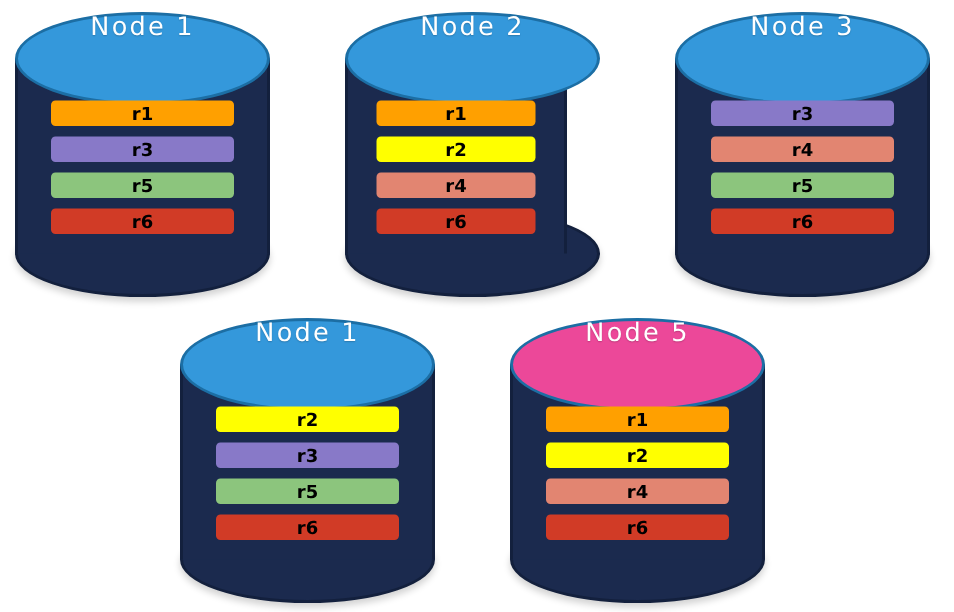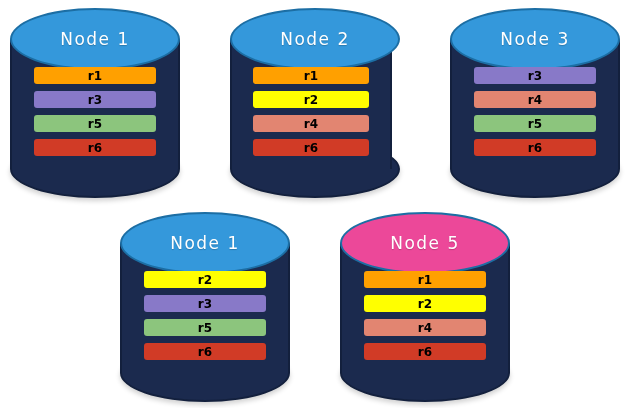--- a/index.html
+++ b/index.html
@@ -45,21 +45,20 @@
     box-shadow: 0 3px 5px rgba(0,0,0,0.18);
   }
   .cyl-top {
     position: absolute;
     left: 0;
     background: #3498DB;
     border: 2px solid #1c6ea4;
     border-radius: 50%;
     box-sizing: border-box;
     display: flex;
-    align-items: center;
     justify-content: center;
   }
   .node-label {
     color: #ffffff;
     font-size: 17px;
     font-weight: 400;
     letter-spacing: 1.5px;
     line-height: 1;
     white-space: nowrap;
     text-shadow: 0 1px 1px rgba(0,0,0,0.20);
@@ -109,21 +108,21 @@
           <span class="replica-label">r3</span>
         </div>
         <div class="replica" style="background: rgb(140, 197, 125);">
           <span class="replica-label">r5</span>
         </div>
         <div class="replica" style="background: rgb(209, 59, 38);">
           <span class="replica-label">r6</span>
         </div>
       </div>
     </div>
-    <div class="node" style="left: 230px; top: 8px; width: 162px; height: 190px;">
+    <div class="node" style="left: 230px; top: 8px; width: 148px; height: 190px;">
       <div class="cyl-bottom" style="width: 170px; height: 58px; top: 132px;"></div>
       <div class="cyl-body" style="top: 31px; height: 130px; border-top: none; border-bottom: none;"></div>
       <div class="cyl-top" style="width: 170px; height: 62px; top: 0px; background: rgb(52, 152, 219);">
         <span class="node-label">Node  2</span>
       </div>
       <div class="replicas" style="top: 59px;">
         <div class="replica" style="background: rgb(255, 160, 0);">
           <span class="replica-label">r1</span>
         </div>
         <div class="replica" style="background: rgb(255, 255, 0);">

